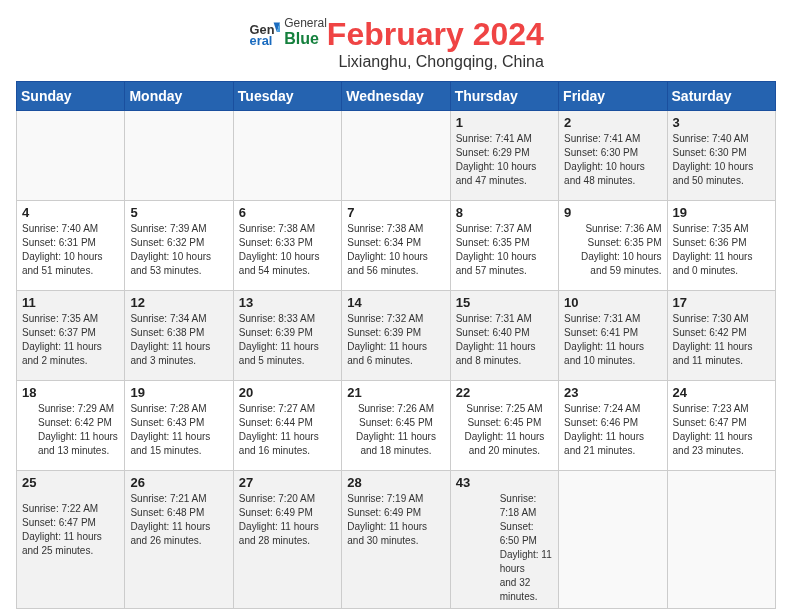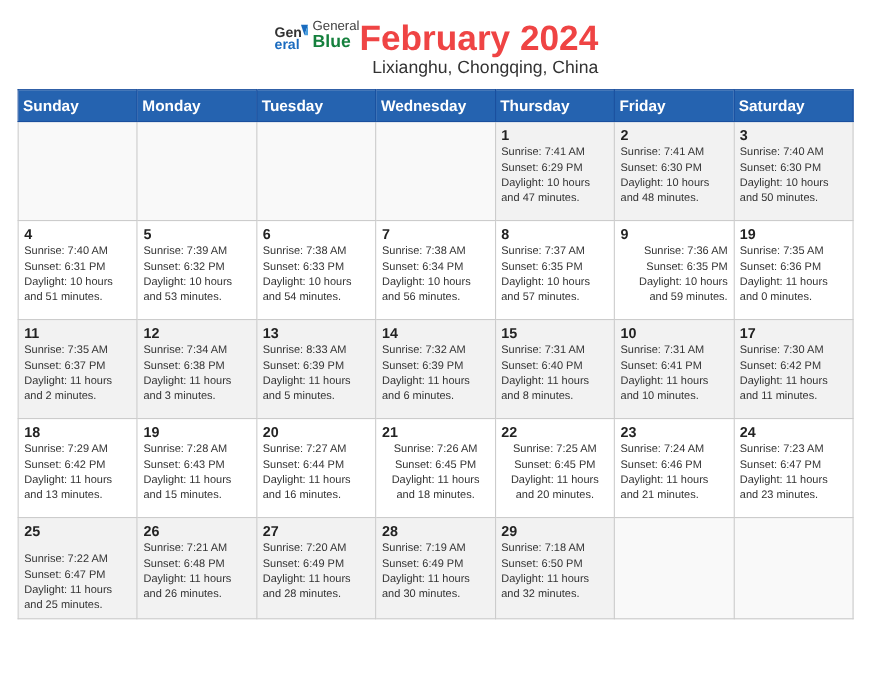--- a/index.html
+++ b/index.html
@@ -244,21 +244,21 @@
           <div class="day-num">17</div>
           <div class="day-info" style="white-space: pre-line;">Sunrise: 7:30 AM
 Sunset: 6:42 PM
 Daylight: 11 hours
 and 11 minutes.</div>
         </td>
       </tr>
       <tr>
         <td>
           <div class="day-num">18</div>
-          <div class="day-info" style="white-space: pre-line;">Sunrise: 7:29 AM
+          <div class="day-info" style="white-space: pre-line; margin-left: 16px;">Sunrise: 7:29 AM
 Sunset: 6:42 PM
 Daylight: 11 hours
 and 13 minutes.</div>
         </td>
         <td>
           <div class="day-num">19</div>
           <div class="day-info" style="white-space: pre-line;">Sunrise: 7:28 AM
 Sunset: 6:43 PM
 Daylight: 11 hours
 and 15 minutes.</div>
@@ -322,22 +322,22 @@
 and 28 minutes.</div>
         </td>
         <td>
           <div class="day-num">28</div>
           <div class="day-info" style="white-space: pre-line;">Sunrise: 7:19 AM
 Sunset: 6:49 PM
 Daylight: 11 hours
 and 30 minutes.</div>
         </td>
         <td>
-          <div class="day-num">29</div>
-          <div class="day-info" style="white-space: pre-line;">Sunrise: 7:18 AM
+          <div class="day-num">43</div>
+          <div class="day-info" style="white-space: pre-line; margin-left: 44px;">Sunrise: 7:18 AM
 Sunset: 6:50 PM
 Daylight: 11 hours
 and 32 minutes.</div>
         </td>
         <td class="empty-cell"></td>
         <td class="empty-cell"></td>
       </tr>
     </tbody>
 </table>
 

